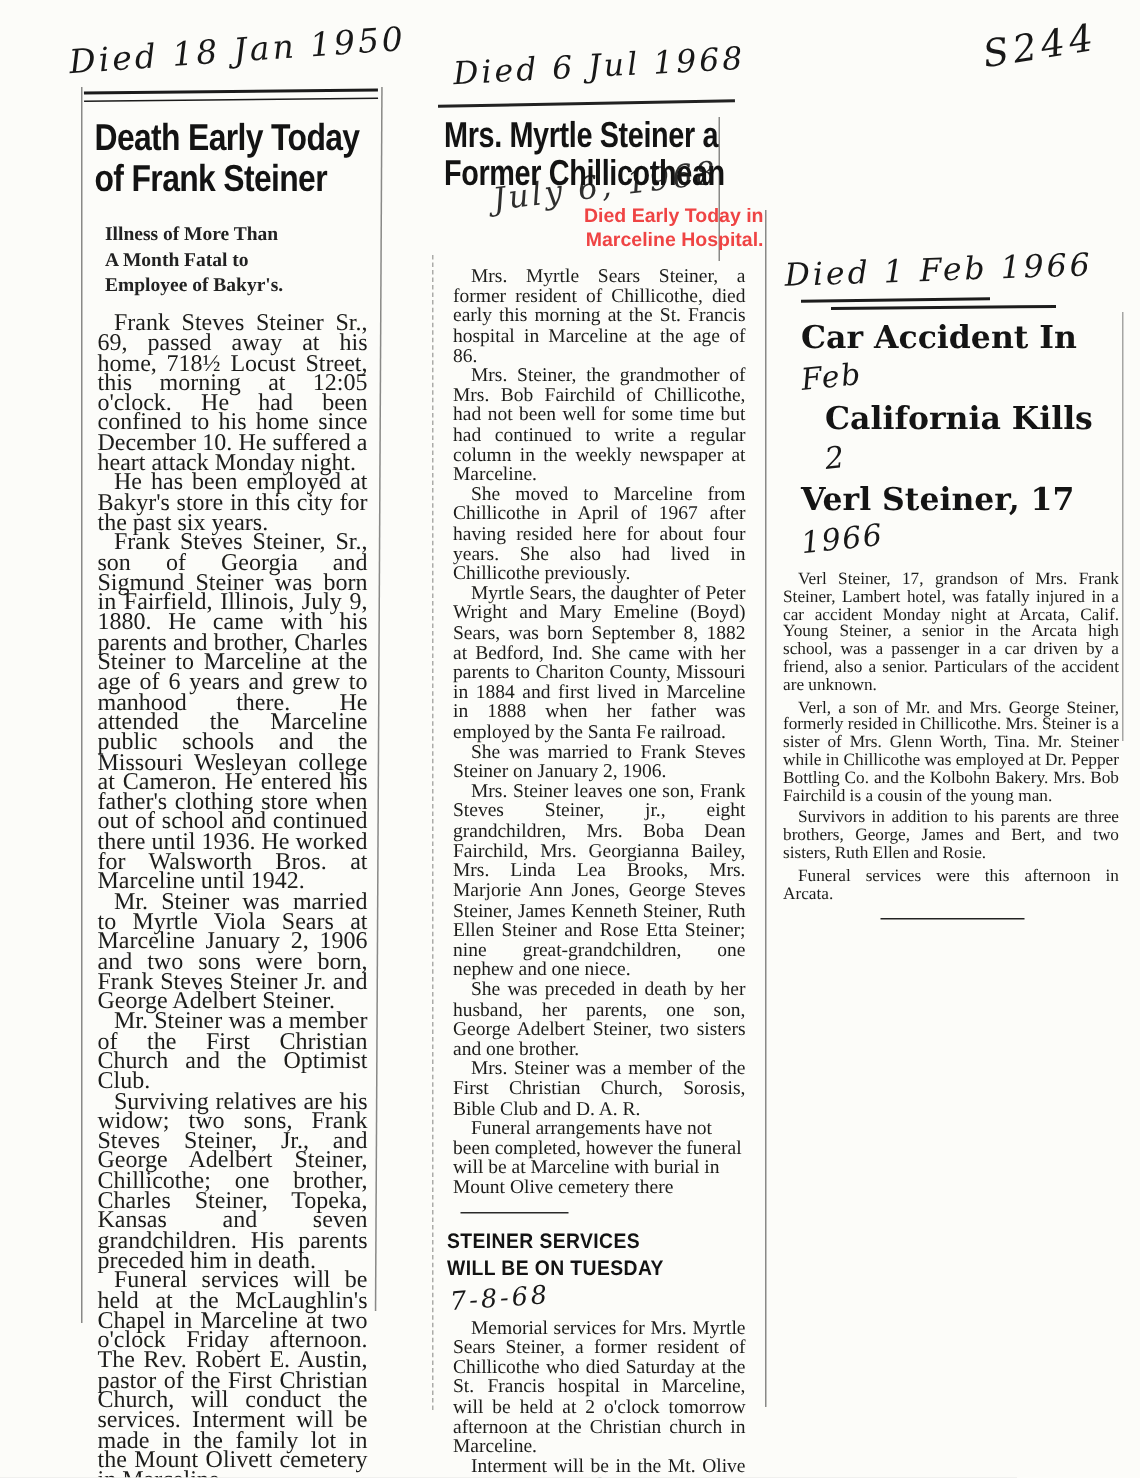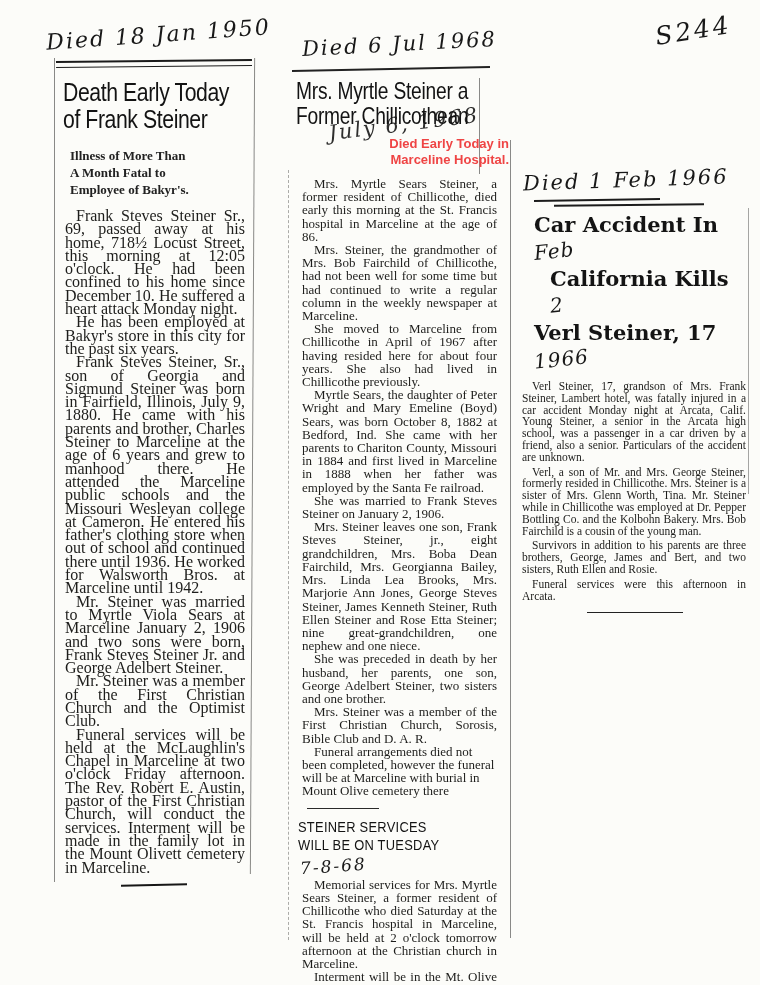--- a/index.html
+++ b/index.html
@@ -19,21 +19,21 @@
   
   .vrule { position:absolute; width:1px; background:#3c3c3a; opacity:.6; }
   .vrule.dashed { width:0; background:none; border-left:1px dashed #6a6a66; opacity:.55; }
 
   .rule-double { height:4px; border-top:2px solid #1b1b1b; border-bottom:1px solid #1b1b1b; transform:rotate(-0.6deg); }
   .rule-single { border-top:2px solid #222; transform:rotate(-1.1deg); }
   .end-dash  { width:66px; border-top:2.5px solid #161616; margin:10px auto 0; transform:rotate(-1.2deg); }
   .end-line  { width:92px; border-top:1.5px solid #222; margin:8px auto 0; }
 
   
-  .np-head { font-family:"Liberation Sans", sans-serif; font-weight:400; color:#131313; }
+  .np-head { font-family:"Liberation Sans", sans-serif; font-weight:700; color:#131313; }
   .head-line { display:block; white-space:nowrap; transform-origin:left center; }
 
   .clip-left  { position:absolute; left:56px;  top:60px;  width:196px; }
   .clip-mid   { position:absolute; left:292px; top:68px;  width:217px; }
   .clip-right { position:absolute; left:520px; top:199px; width:230px; }
 
   
   .left-head { margin:12px 0 0 7px; font-size:25px; line-height:27px; }
   .left-head .head-line { transform:scaleX(.85); letter-spacing:-0.5px; }
   .left-sub  { margin:14px 12px 0 14px; font-weight:700; font-size:13px; line-height:17px; color:#222; }
@@ -102,20 +102,21 @@
       <div>A Month Fatal to</div>
       <div>Employee of Bakyr's.</div>
     </div>
 
     <div class="left-body">
       <p>Frank Steves Steiner Sr., 69, passed away at his home, 718½ Locust Street, this morning at 12:05 o'clock. He had been confined to his home since December 10. He suffered a heart attack Monday night.</p>
       <p>He has been employed at Bakyr's store in this city for the past six years.</p>
       <p>Frank Steves Steiner, Sr., son of Georgia and Sigmund Steiner was born in Fairfield, Illinois, July 9, 1880. He came with his parents and brother, Charles Steiner to Marceline at the age of 6 years and grew to manhood there. He attended the Marceline public schools and the Missouri Wesleyan college at Cameron. He entered his father's clothing store when out of school and continued there until 1936. He worked for Walsworth Bros. at Marceline until 1942.</p>
       <p>Mr. Steiner was married to Myrtle Viola Sears at Marceline January 2, 1906 and two sons were born, Frank Steves Steiner Jr. and George Adelbert Steiner.</p>
       <p>Mr. Steiner was a member of the First Christian Church and the Optimist Club.</p>
+      <p>Surviving relatives are his widow; two sons, Frank Steves Steiner, Jr., and George Adelbert Steiner, Chillicothe; one brother, Charles Steiner, Topeka, Kansas and seven grandchildren. His parents preceded him in death.</p>
       <p>Funeral services will be held at the McLaughlin's Chapel in Marceline at two o'clock Friday afternoon. The Rev. Robert E. Austin, pastor of the First Christian Church, will conduct the services. Interment will be made in the family lot in the Mount Olivett cemetery in Marceline.</p>
     </div>
 
     <div class="end-dash"></div>
   </div>
 
   <div class="clip-mid">
     <div class="rule-single" style="width:198px;"></div>
 
     <h1 class="np-head mid-head" style="margin-bottom:0;">
@@ -125,27 +126,27 @@
 
     <div class="mid-sub">
       <div>Died Early Today in</div>
       <div style="padding-left:10px;">Marceline Hospital.</div>
     </div>
 
     <div class="mid-body">
       <p>Mrs. Myrtle Sears Steiner, a former resident of Chillicothe, died early this morning at the St. Francis hospital in Marceline at the age of 86.</p>
       <p>Mrs. Steiner, the grandmother of Mrs. Bob Fairchild of Chillicothe, had not been well for some time but had continued to write a regular column in the weekly newspaper at Marceline.</p>
       <p>She moved to Marceline from Chillicothe in April of 1967 after having resided here for about four years. She also had lived in Chillicothe previously.</p>
-      <p>Myrtle Sears, the daughter of Peter Wright and Mary Emeline (Boyd) Sears, was born October 8, 1882 at Bedford, Ind. She came with her parents to Chariton County, Missouri in 1884 and first lived in Marceline in 1888 when her father was employed by the Santa Fe railroad.</p>
+      <p>Myrtle Sears, the daughter of Peter Wright and Mary Emeline (Boyd) Sears, was born September 8, 1882 at Bedford, Ind. She came with her parents to Chariton County, Missouri in 1884 and first lived in Marceline in 1888 when her father was employed by the Santa Fe railroad.</p>
       <p>She was married to Frank Steves Steiner on January 2, 1906.</p>
       <p>Mrs. Steiner leaves one son, Frank Steves Steiner, jr., eight grandchildren, Mrs. Boba Dean Fairchild, Mrs. Georgianna Bailey, Mrs. Linda Lea Brooks, Mrs. Marjorie Ann Jones, George Steves Steiner, James Kenneth Steiner, Ruth Ellen Steiner and Rose Etta Steiner; nine great-grandchildren, one nephew and one niece.</p>
       <p>She was preceded in death by her husband, her parents, one son, George Adelbert Steiner, two sisters and one brother.</p>
       <p>Mrs. Steiner was a member of the First Christian Church, Sorosis, Bible Club and D. A. R.</p>
       <p style="margin:0; text-indent:12px; text-align:left;">
-        <span>Funeral arrangements died not been completed, however the funeral will be at Marceline with burial in Mount Olive cemetery there</span><span class="trail-rule"></span>
+        <span>Funeral arrangements have not been completed, however the funeral will be at Marceline with burial in Mount Olive cemetery there</span><span class="trail-rule"></span>
       </p>
     </div>
 
     <div>
       <h2 class="np-head svc-head" style="margin-bottom:0;">
         <span class="head-line">STEINER SERVICES</span>
         <span class="head-line">WILL BE ON TUESDAY</span>
       </h2>
       <div class="hw svc-hw">7-8-68</div>
       <div class="svc-body">

